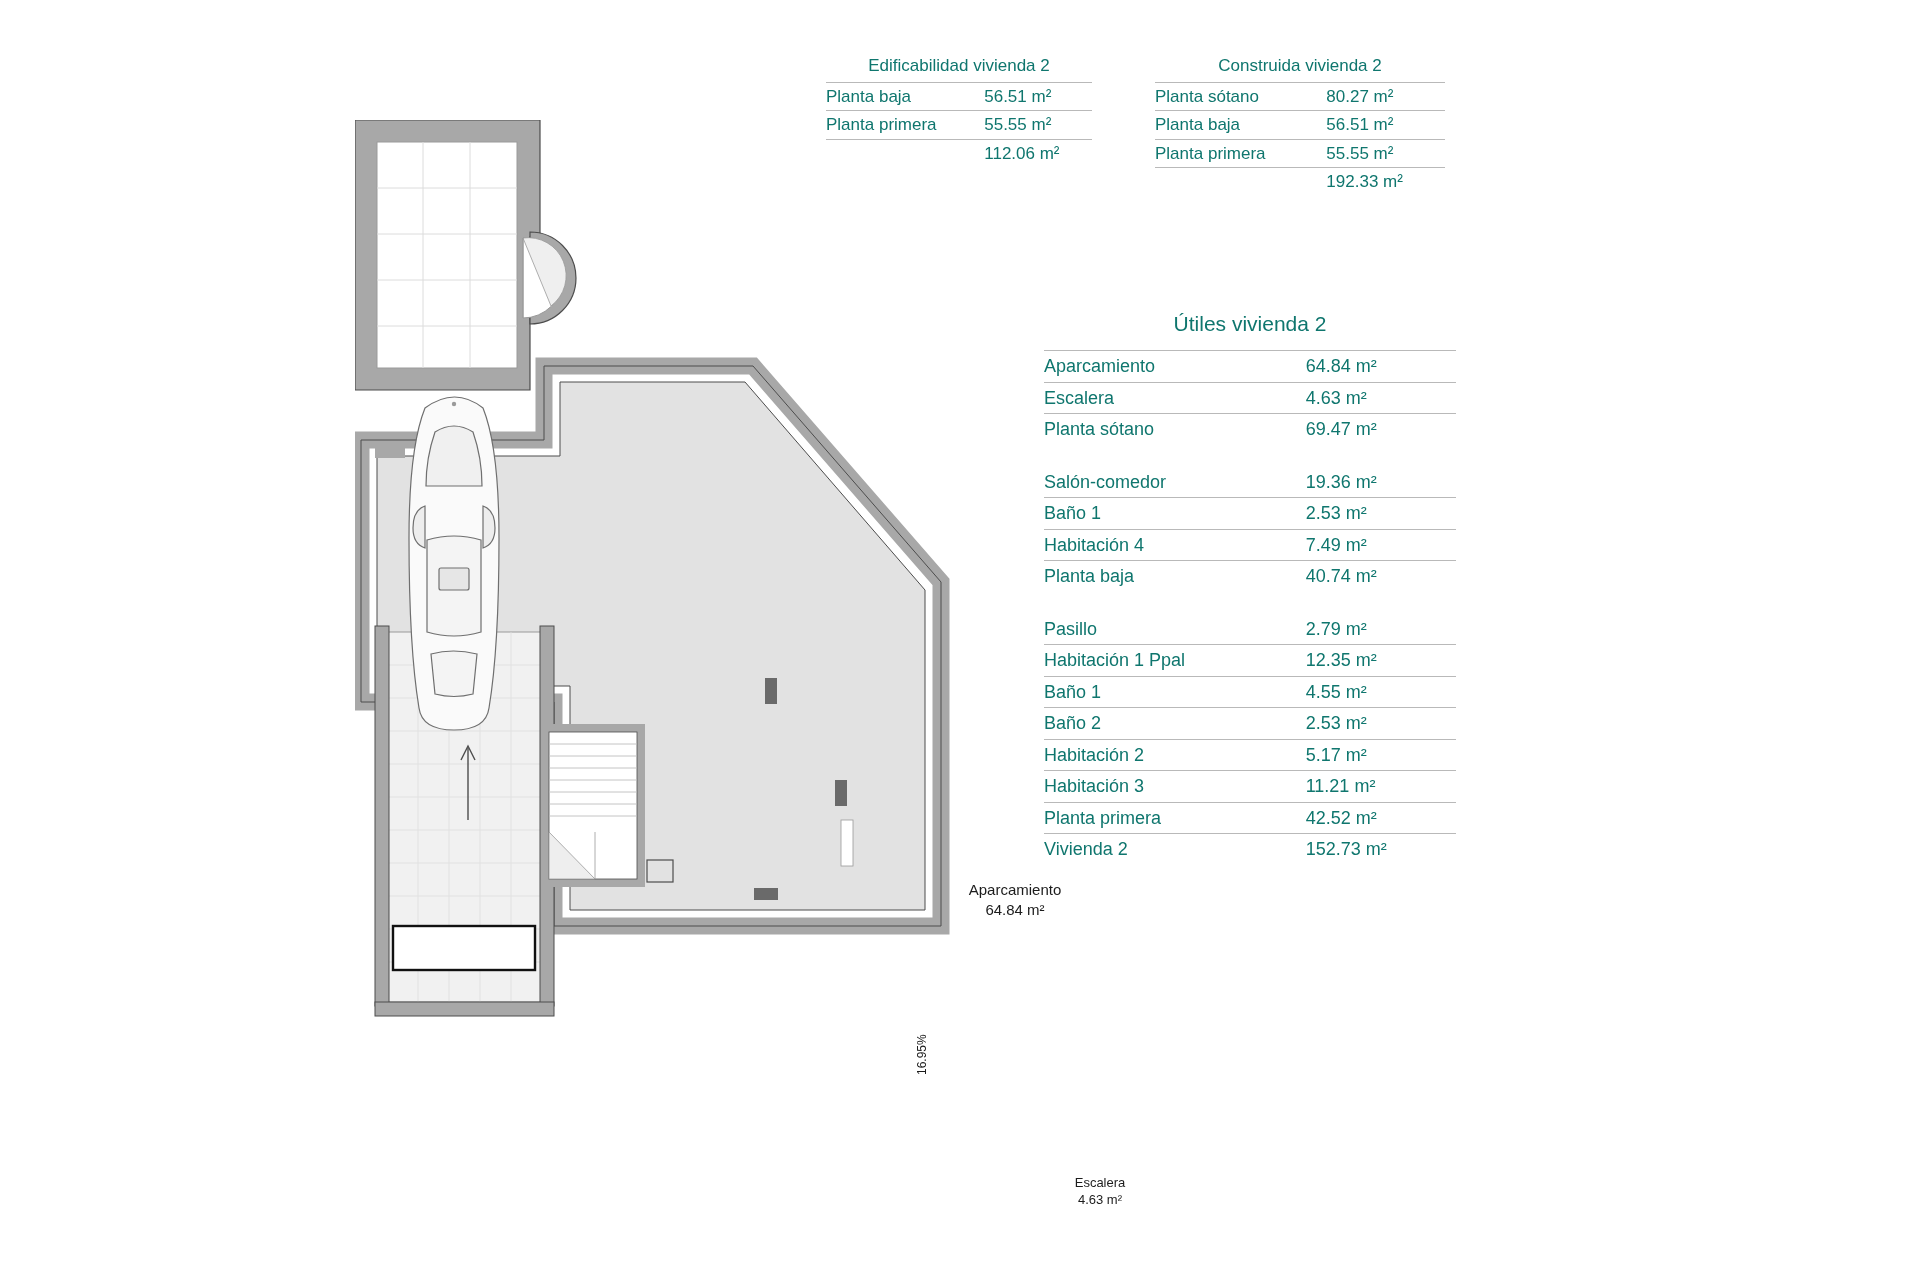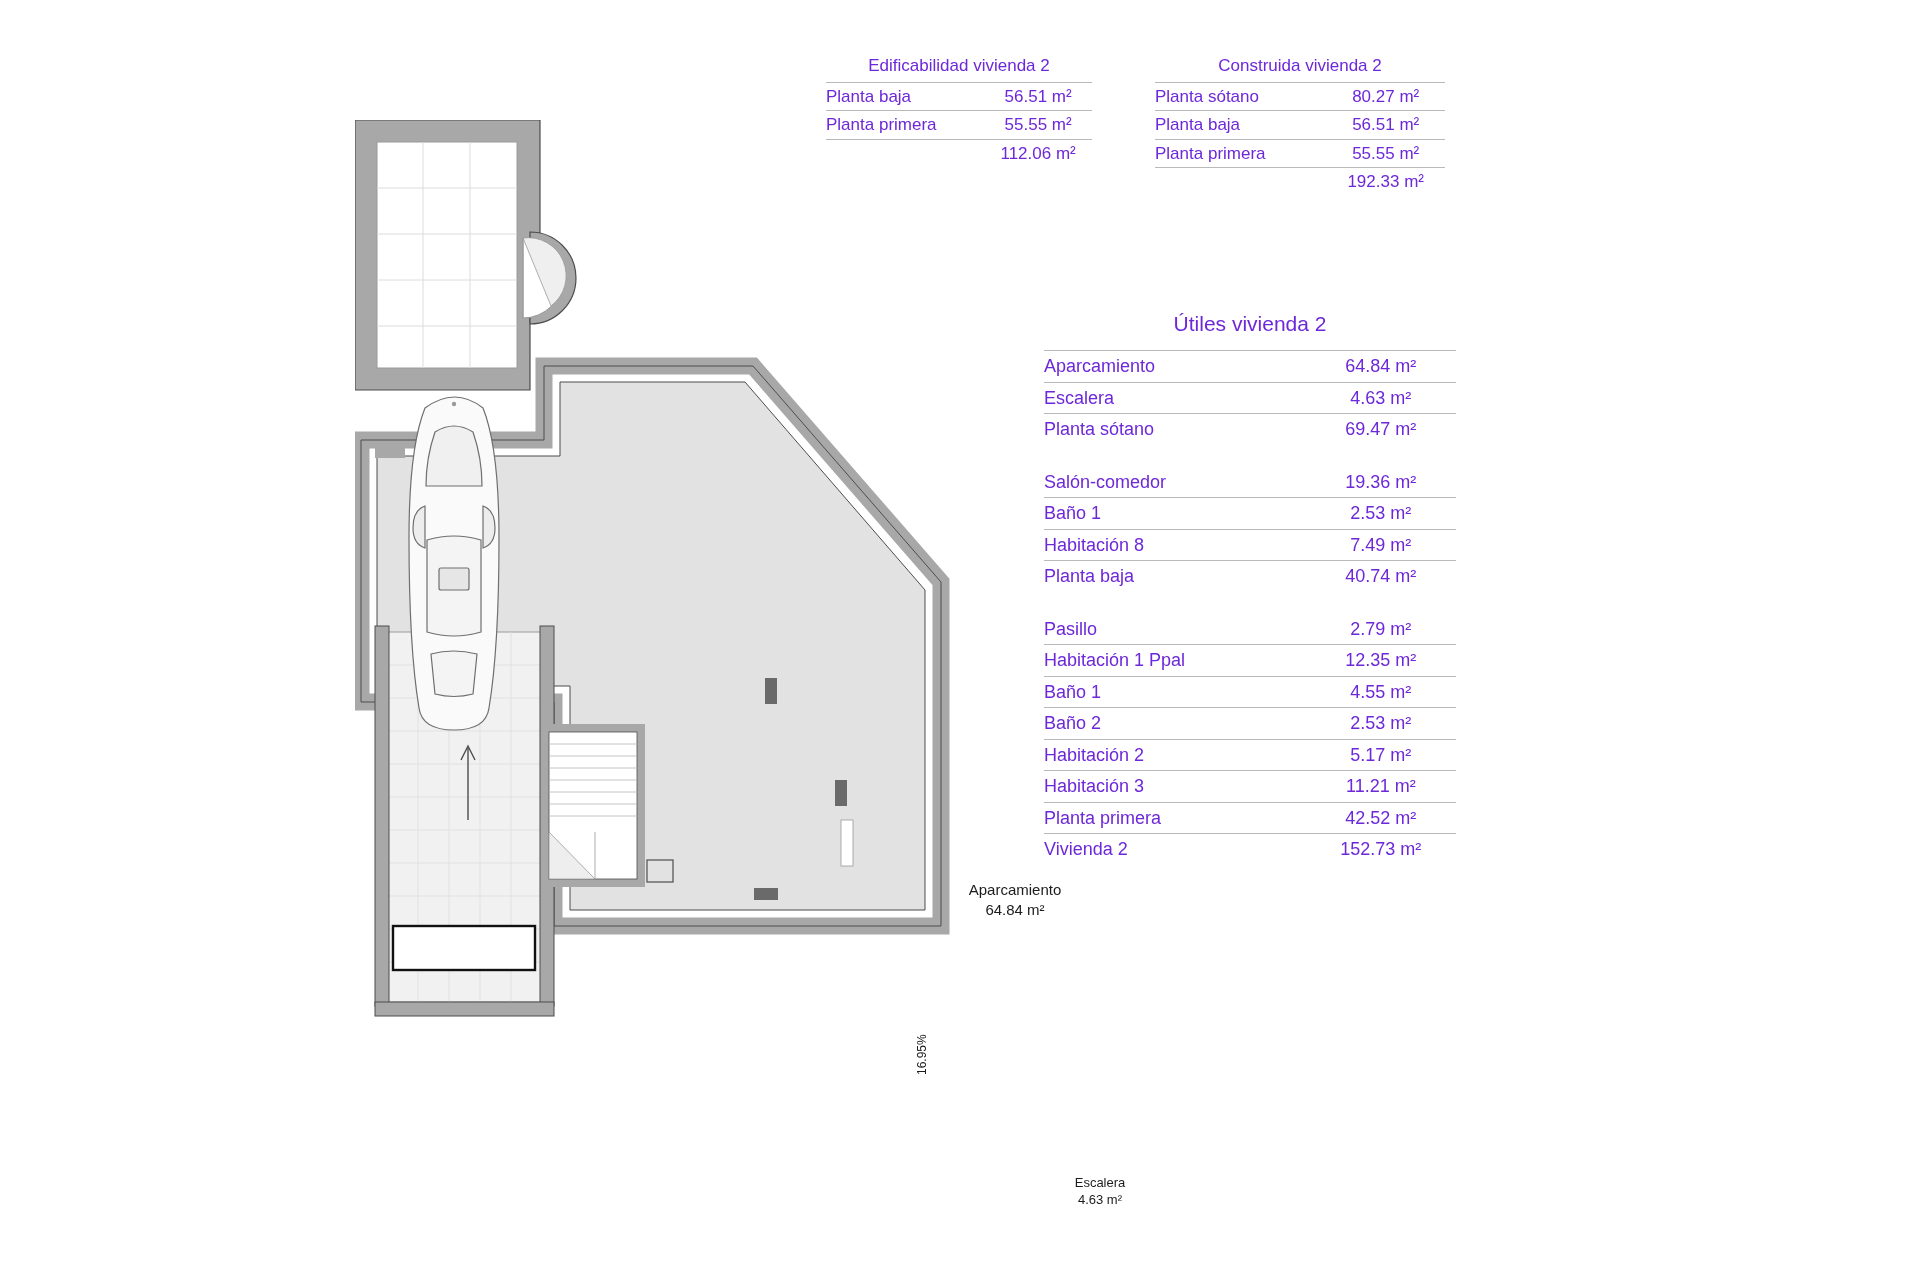--- a/index.html
+++ b/index.html
@@ -13,41 +13,41 @@
     position: relative;
     font-family: "Liberation Sans", sans-serif;
     color: #1a1a1a;
     overflow: hidden;
   }
 
   
   .tbl {
     position: absolute;
     font-size: 17px;
-    color: #6d28d9;
+    color: #0f766e;
   }
   .tbl .tbl-title {
     text-align: center;
     font-size: 17px;
     padding-bottom: 6px;
     white-space: nowrap;
   }
   .tbl table {
     border-collapse: collapse;
     width: 100%;
   }
   .tbl td {
     padding: 3px 0 3px 0;
     font-size: 17px;
     line-height: 1.25;
     border-bottom: 1px solid #b9b9b9;
     white-space: nowrap;
   }
   .tbl td.val {
-    text-align: center;
+    text-align: left;
   }
   .tbl tr.total td {
     border-bottom: none;
   }
   .tbl tr.nolinebottom td {
     border-bottom: none;
   }
   .tbl tr.topline td {
     border-top: 1px solid #b9b9b9;
   }
@@ -307,21 +307,21 @@
 
       <tr>
         <td>Salón-comedor</td>
         <td class="val">19.36 m²</td>
       </tr>
       <tr>
         <td>Baño 1</td>
         <td class="val">2.53 m²</td>
       </tr>
       <tr>
-        <td>Habitación 8</td>
+        <td>Habitación 4</td>
         <td class="val">7.49 m²</td>
       </tr>
       <tr class="nolinebottom">
         <td>Planta baja</td>
         <td class="val">40.74 m²</td>
       </tr>
 
       <tr class="spacer">
           <td></td>
           <td></td>

